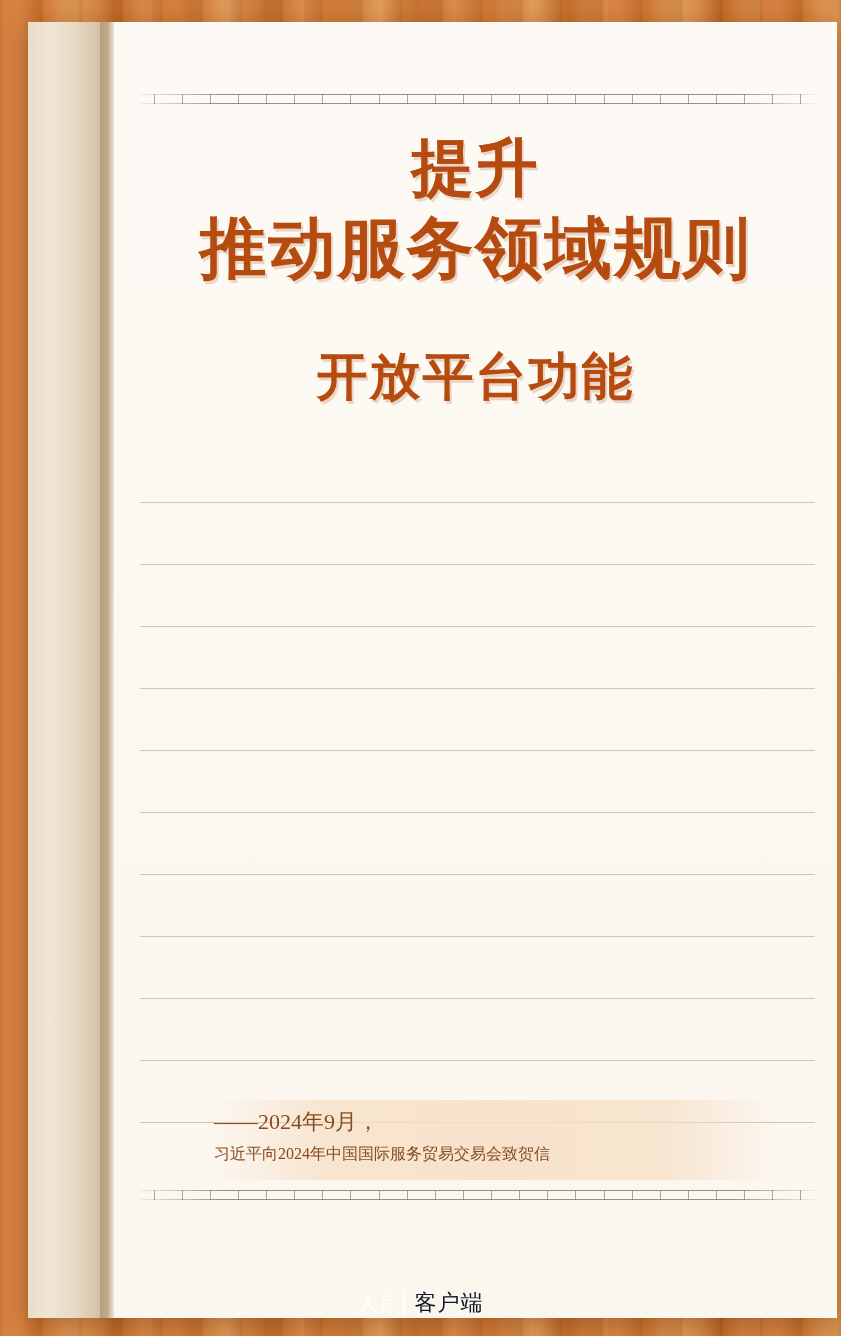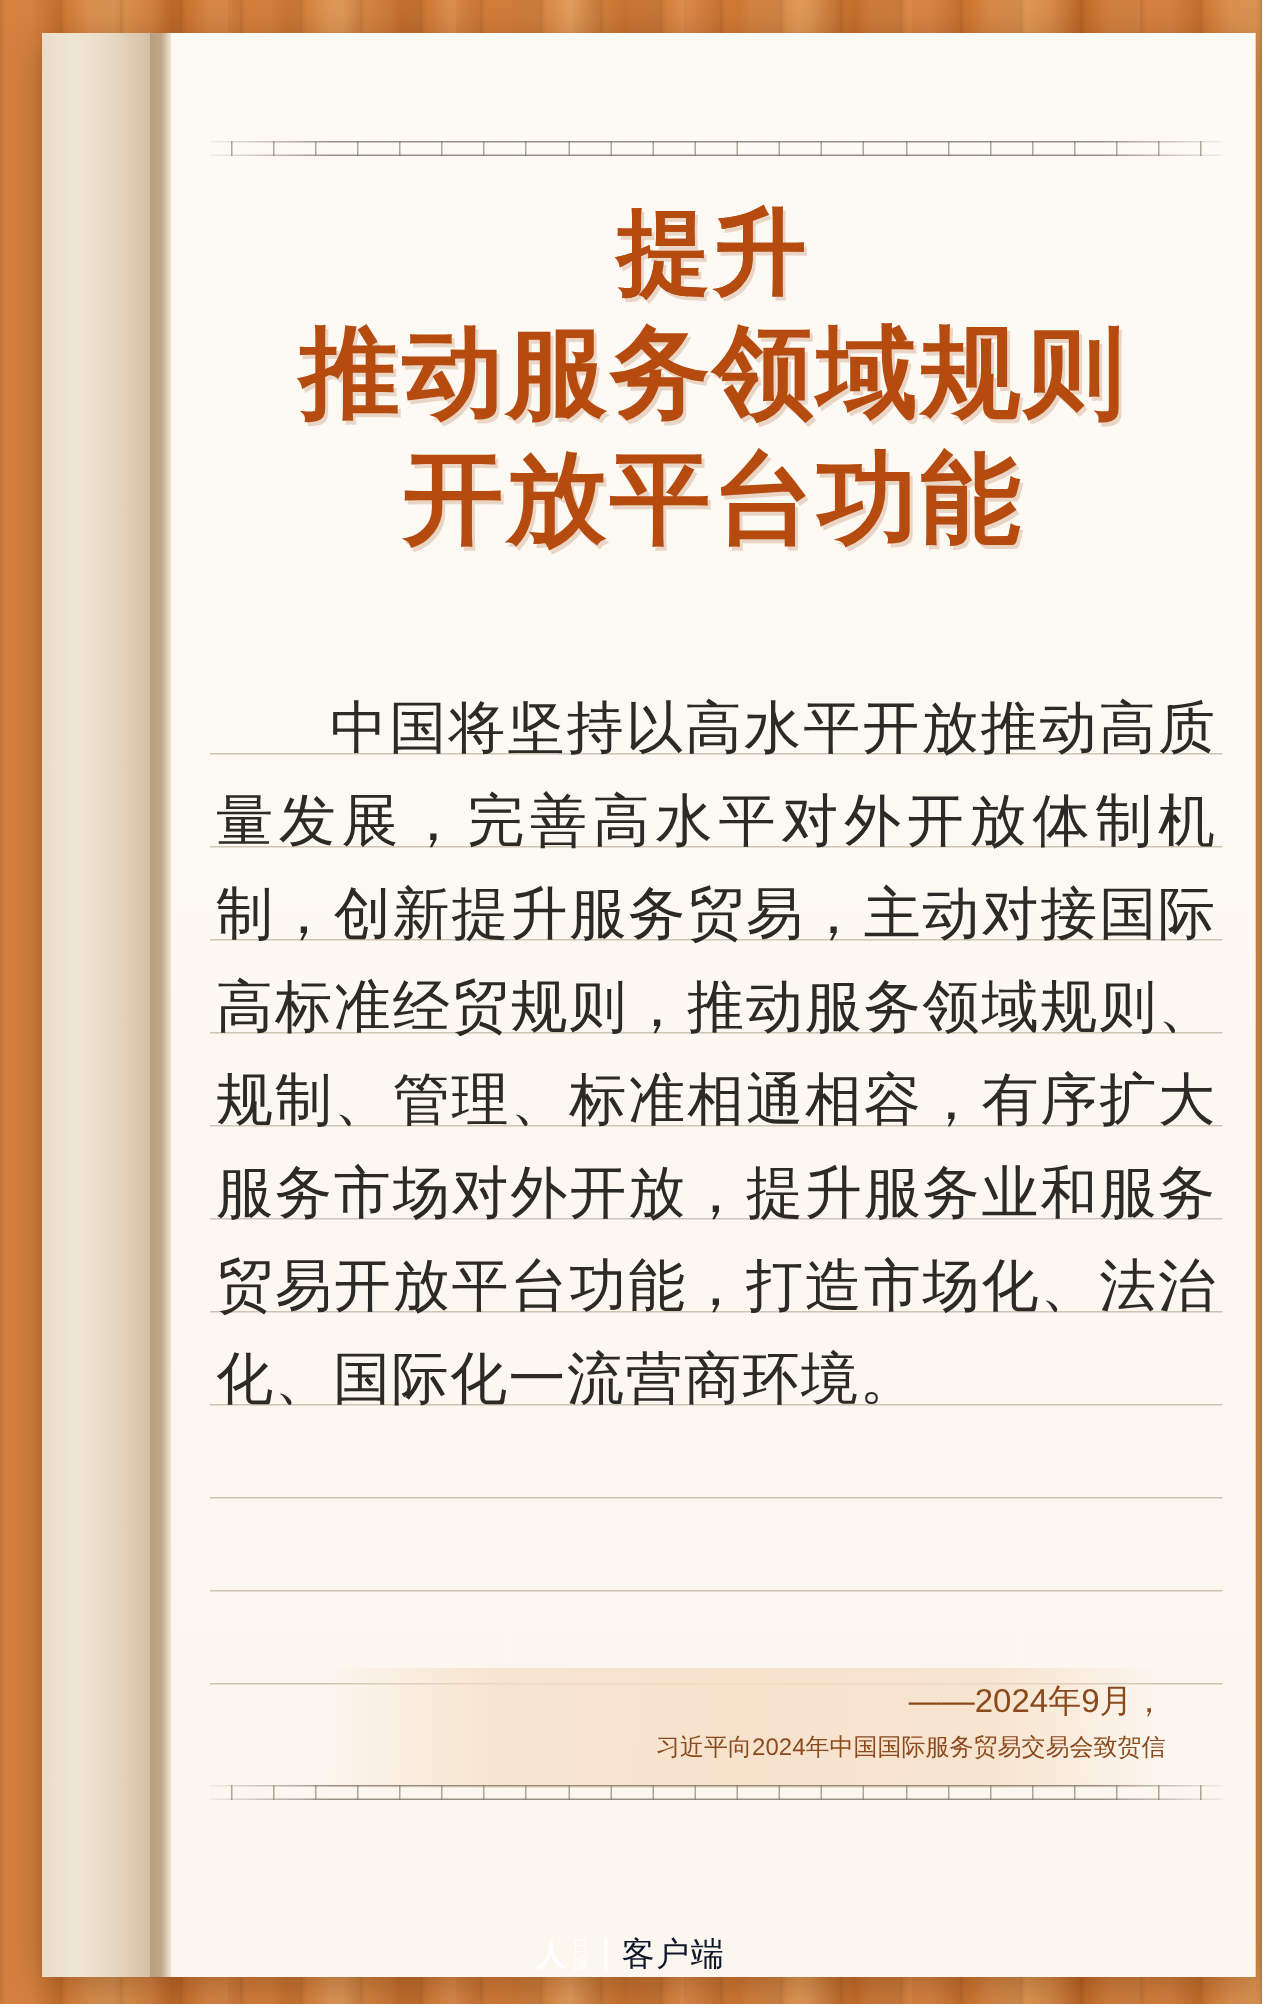--- a/index.html
+++ b/index.html
@@ -131,23 +131,24 @@
     -webkit-background-clip: text;
     background-clip: text;
     color: #b64b10;
   }
   .title .l2 {
     font-size: 67px;
     line-height: 84px;
     color: #b64b10;
   }
   .title .l3 {
-    font-size: 67px;
+    font-size: 51px;
     line-height: 84px;
     color: #b64b10;
+    margin-top: 44px;
   }
 
   
   .body-area {
     position: absolute;
     left: 26px;
     right: 22px;
     top: 432px;
     height: 620px;
   }
@@ -173,27 +174,26 @@
     letter-spacing: 1px;
     padding: 0 4px;
   }
 
   
   .attrib {
     position: absolute;
     left: 100px;
     right: 60px;
     top: 1078px;
-    text-align: right;
+    text-align: left;
     color: #8a4a1d;
-    font-family: Liberation Sans, sans-serif;
+    font-family: Liberation Serif, serif;
     background: linear-gradient(90deg, rgba(246,226,205,0) 0%, rgba(246,223,198,0.75) 20%, rgba(246,223,198,0.85) 50%, rgba(246,223,198,0.75) 80%, rgba(246,226,205,0) 100%);
     padding: 6px 0 10px;
     border-radius: 4px;
-    margin-top: 12px;
   }
   .attrib .a1 { font-size: 22px; line-height: 32px; }
   .attrib .a2 { font-size: 16px; line-height: 32px; }
 
   
   .footer {
     position: absolute;
     left: 0; right: 0;
     bottom: 18px;
     display: flex;
@@ -278,21 +278,20 @@
           <i style="top: 172px;"></i>
           <i style="top: 234px;"></i>
           <i style="top: 296px;"></i>
           <i style="top: 358px;"></i>
           <i style="top: 420px;"></i>
           <i style="top: 482px;"></i>
           <i style="top: 544px;"></i>
           <i style="top: 606px;"></i>
           <i style="top: 668px;"></i>
         </div>
-      <div class="bodytext">中国将坚持以高水平开放推动高质量发展，完善高水平对外开放体制机制，创新提升服务贸易，主动对接国际高标准经贸规则，推动服务领域规则、规制、管理、标准相通相容，有序扩大服务市场对外开放，提升服务业和服务贸易开放平台功能，打造市场化、法治化、国际化一流营商环境。</div>
     </div>
 
     <div class="attrib">
       <div class="a1">——2024年9月，</div>
       <div class="a2">习近平向2024年中国国际服务贸易交易会致贺信</div>
     </div>
 
     <div class="rule-group rule-bottom">
       <div class="r1"></div>
       <div class="ticks" id="ticks-bottom">

